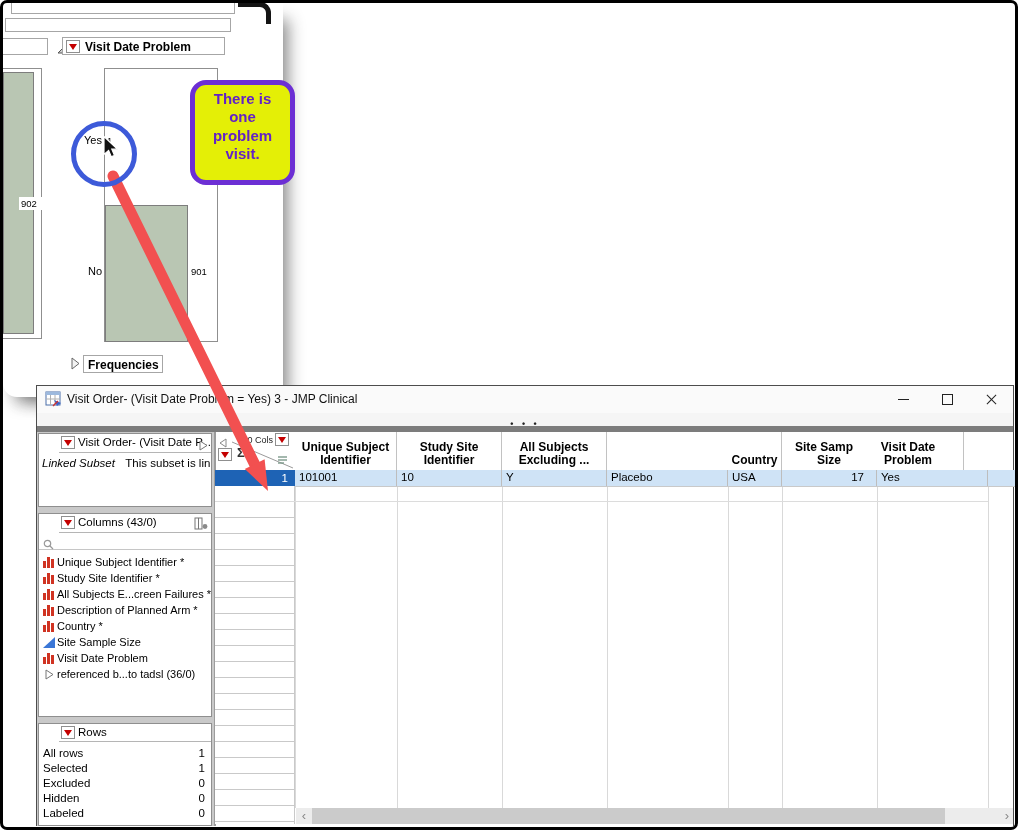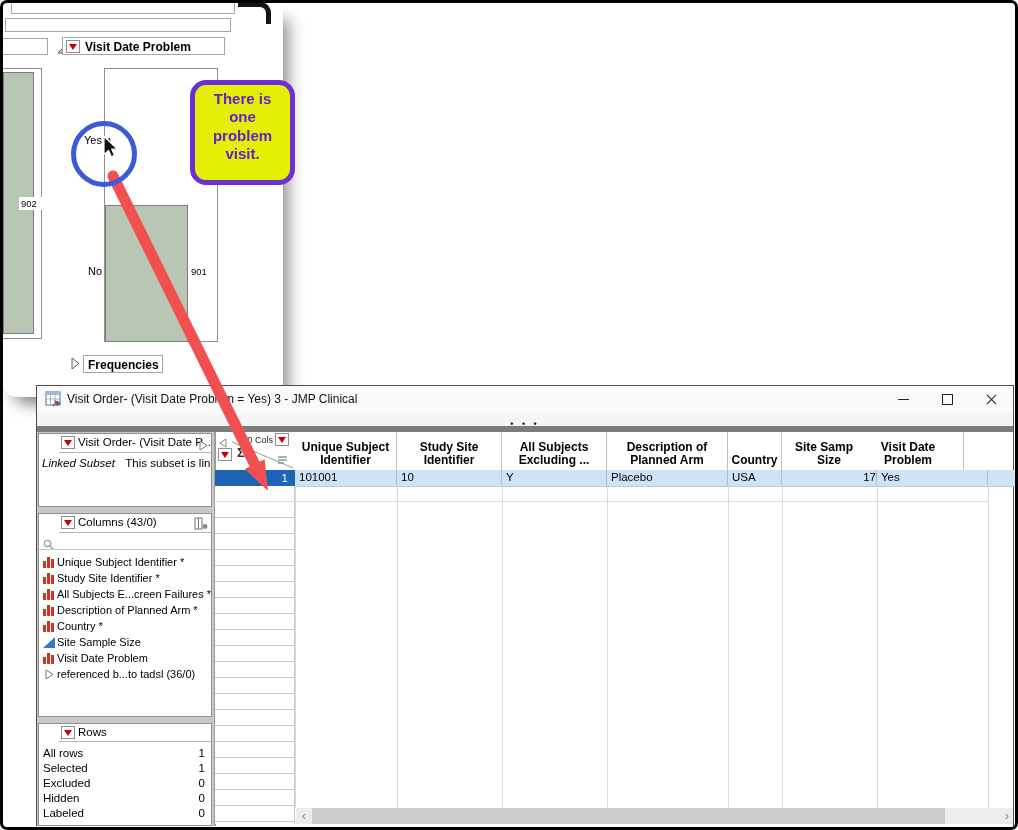--- a/index.html
+++ b/index.html
@@ -96,21 +96,21 @@
   .vline{position:absolute;top:100px;width:1px;height:322px;background:#d9d9d9;}
   .row-sel-margin{
     position:absolute;left:178px;top:84px;width:80px;height:16px;background:#1e63b5;color:#fff;
     font-size:11.5px;line-height:16px;text-align:right;padding-right:7px;box-sizing:border-box;z-index:2;
   }
   .data-row{
     position:absolute;left:258px;top:84px;width:807px;height:16px;background:#cfe3f6;
     border-bottom:1px solid #c9c9c9;box-sizing:content-box;display:flex;z-index:2;
   }
   .dcell{height:16px;border-right:1px solid #bdbdbd;box-sizing:border-box;font-size:11.5px;line-height:15px;padding:0 4px;overflow:hidden;white-space:nowrap;}
-  .dcell.num{text-align:right;padding-right:0;}
+  .dcell.num{text-align:right;padding-right:12px;}
   .hline2{position:absolute;left:178px;top:115px;width:773px;height:1px;background:#dcdcdc;}
 
   
   .hscroll{position:absolute;left:259px;top:422px;width:717px;height:16px;background:#ececec;}
   .sb-btn{position:absolute;top:0;width:16px;height:16px;color:#888;font-size:13px;line-height:15px;text-align:center;}
   .sb-thumb{position:absolute;left:16px;top:0;width:633px;height:16px;background:#cbcbcb;}
 
   .small-ic{display:inline-block;}
 </style>
 </head>
@@ -353,22 +353,20 @@
         <line x1="1" y1="5" x2="10" y2="5" stroke="#7d9a8c" stroke-width="1.4"></line>
         <line x1="1" y1="8" x2="7" y2="8" stroke="#7d9a8c" stroke-width="1.4"></line>
       </svg></span>
 
   <div class="hcell" style="left:258px;width:102px;"><span>Unique Subject
 Identifier</span></div>
   <div class="hcell" style="left:360px;width:105px;"><span>Study Site
 Identifier</span></div>
   <div class="hcell" style="left:465px;width:105px;"><span>All Subjects
 Excluding ...</span></div>
-  <div class="hcell" style="left:570px;width:121px;"><span>Description of
-Planned Arm</span></div>
   <div class="hcell" style="left:691px;width:54px;"><span>Country</span></div>
   <div class="hcell" style="left:745px;width:95px;"><span>Site Sample Size</span></div>
   <div class="hcell" style="left:816px;width:111px;"><span>Visit Date
 Problem</span></div>
   <div class="hdr-bottom"></div>
 
   <div class="row-sel-margin">1</div>
   <div class="data-row">
     <div class="dcell" style="width:102px;">101001</div>
     <div class="dcell" style="width:105px;">10</div>

